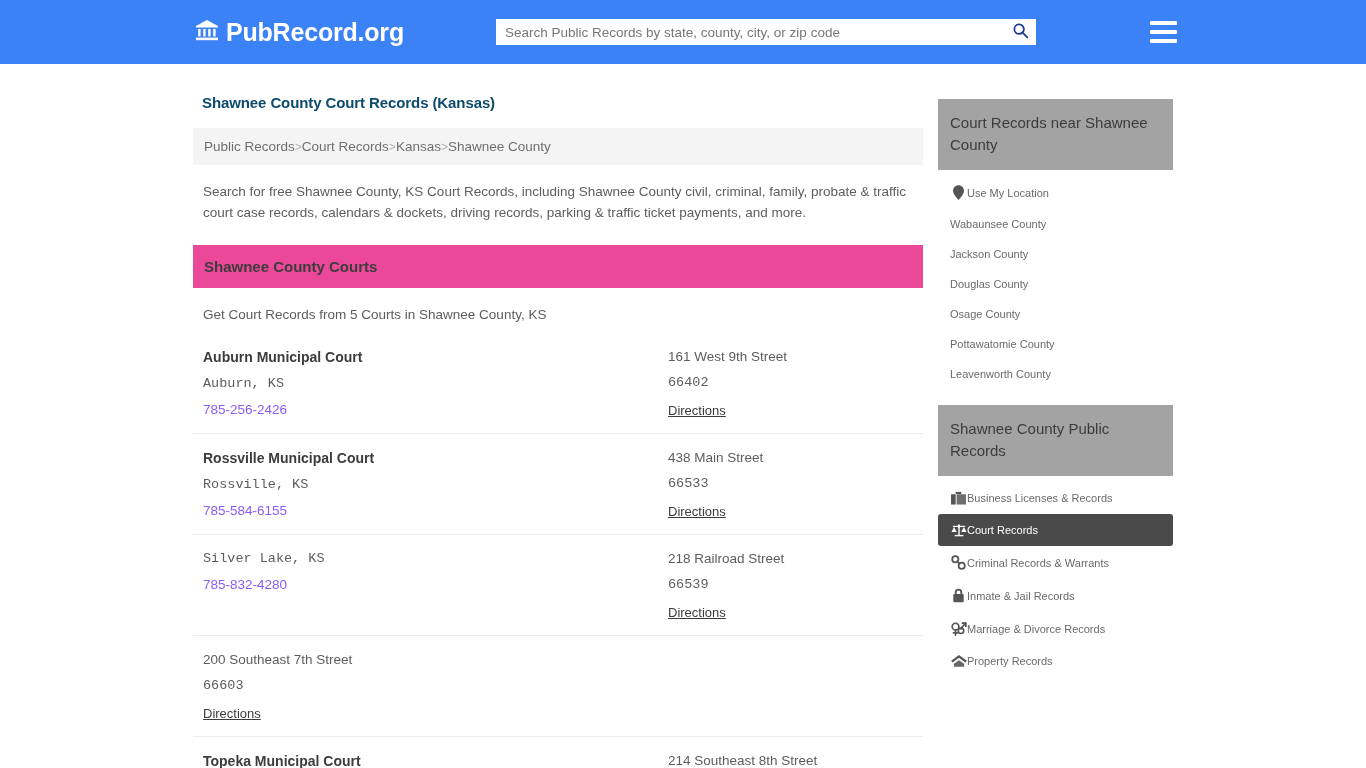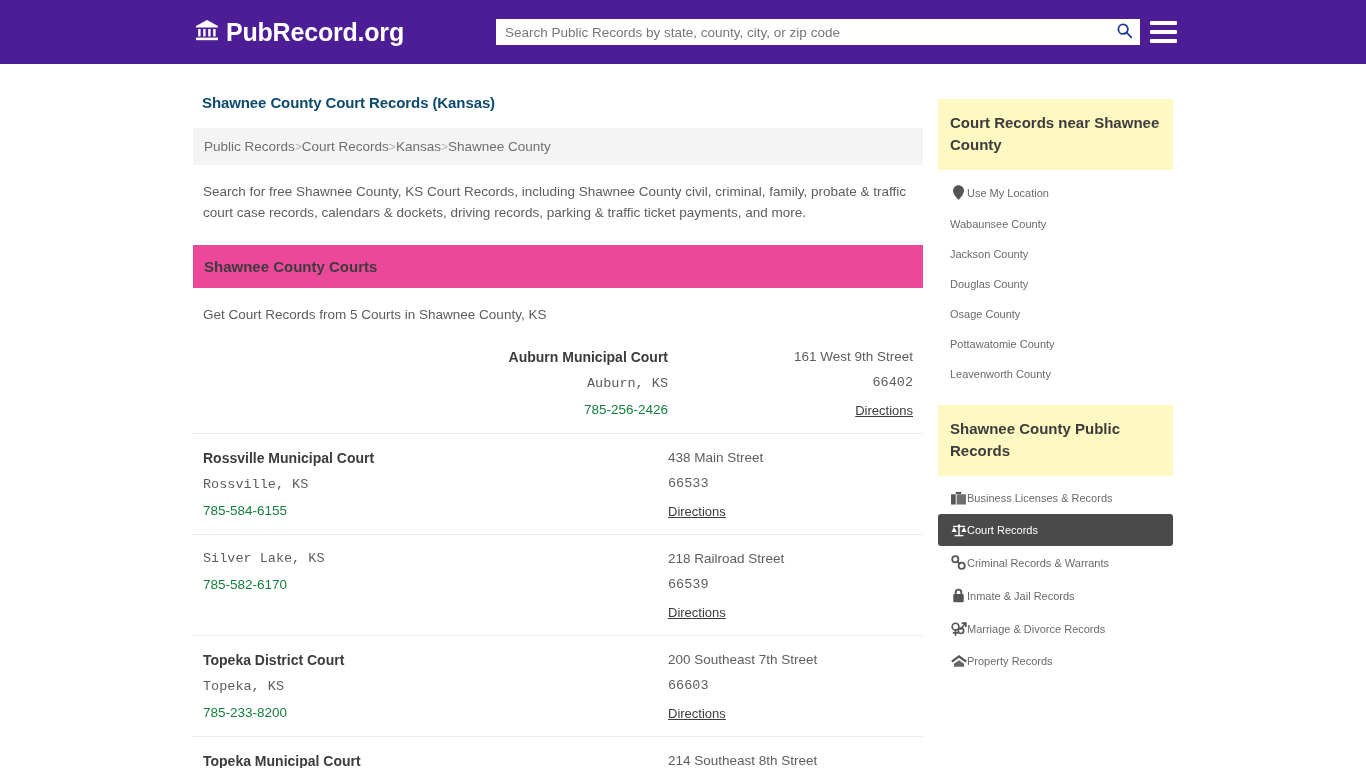--- a/index.html
+++ b/index.html
@@ -9,21 +9,21 @@
     height: 768px;
     overflow: hidden;
     background: #ffffff;
     font-family: "Liberation Sans", sans-serif;
     -webkit-font-smoothing: antialiased;
   }
 
   
   .site-header {
     height: 64px;
-    background: #4c1d95;
+    background: #3b82f6;
     display: flex;
     position: relative;
   }
   .brand {
     display: flex;
     align-items: center;
     gap: 7px;
     margin-left: 195px;
     text-decoration: none;
     cursor: pointer;
@@ -33,21 +33,21 @@
     color: #ffffff;
     font-size: 25px;
     font-weight: bold;
     letter-spacing: -0.2px;
     white-space: nowrap;
   }
   .search-wrap {
     position: absolute;
     left: 496px;
     top: 19px;
-    width: 644px;
+    width: 540px;
     height: 26px;
     background: #ffffff;
     display: flex;
     align-items: center;
   }
   .search-input {
     flex: 1;
     border: 0;
     outline: 0;
     height: 100%;
@@ -152,55 +152,55 @@
     padding: 19px 10px 0 10px;
   }
 
   
   .court-list { margin-top: 11px; }
   .court-row {
     display: flex;
     padding: 16px 10px 14px 10px;
     border-top: 1px solid #ececec;
   }
-  .court-row:first-child { border-top: 0; text-align: right; }
+  .court-row:first-child { border-top: 0; }
   .court-left { width: 465px; flex: 0 0 465px; }
   .court-right { flex: 1; }
   .court-name {
     font-size: 14px;
     font-weight: bold;
     color: #3c3c3c;
     margin-bottom: 11px;
     cursor: pointer;
   }
   .court-city, .court-zip {
     font-size: 13.5px;
     color: #5d5d5d;
     margin-bottom: 11px;
     font-family: Liberation Mono, monospace;
   }
   .court-phone, .court-street {
     font-size: 13.5px;
-    color: #15803d;
+    color: #8b5cf6;
   }
   .court-street { color: #5d5d5d; margin-bottom: 11px; }
   .directions {
     font-size: 13px;
     color: #3c3c3c;
     text-decoration: underline;
     cursor: pointer;
   }
 
   
   .side-box { margin-bottom: 16px; }
   .side-head {
-    background: #fef9c3;
+    background: #a3a3a3;
     padding: 13px 12px 14px 12px;
     font-size: 15px;
-    font-weight: bold;
+    font-weight: normal;
     color: #3c3c3c;
     line-height: 22px;
   }
   .side-list { padding-top: 6px; }
   .side-item {
     display: flex;
     align-items: center;
     gap: 0;
     padding: 9px 12px;
     font-size: 11px;
@@ -294,30 +294,25 @@
             <div class="court-left">
               <div class="court-name">Rossville Municipal Court</div>
               <div class="court-city">Rossville, KS</div>
               <div class="court-phone">785-584-6155</div>
             </div>
             <div class="court-right"><div class="court-street">438 Main Street</div><div class="court-zip">66533</div><a class="directions">Directions</a></div>
           </div>
           <div class="court-row">
             <div class="court-left">
               <div class="court-city">Silver Lake, KS</div>
-              <div class="court-phone">785-582-6170</div>
+              <div class="court-phone">785-832-4280</div>
             </div>
             <div class="court-right"><div class="court-street">218 Railroad Street</div><div class="court-zip">66539</div><a class="directions">Directions</a></div>
           </div>
           <div class="court-row">
-            <div class="court-left">
-              <div class="court-name">Topeka District Court</div>
-              <div class="court-city">Topeka, KS</div>
-              <div class="court-phone">785-233-8200</div>
-            </div>
             <div class="court-right"><div class="court-street">200 Southeast 7th Street</div><div class="court-zip">66603</div><a class="directions">Directions</a></div>
           </div>
           <div class="court-row">
             <div class="court-left">
               <div class="court-name">Topeka Municipal Court</div>
             </div>
             <div class="court-right">
               <div class="court-street">214 Southeast 8th Street</div>
             </div>
           </div>

